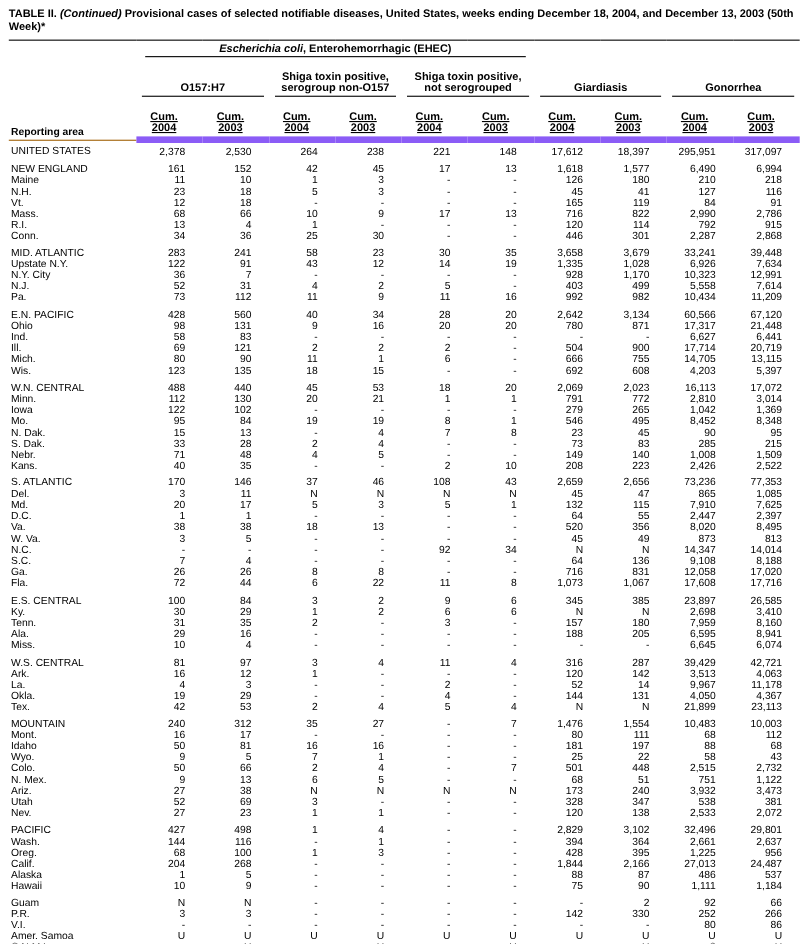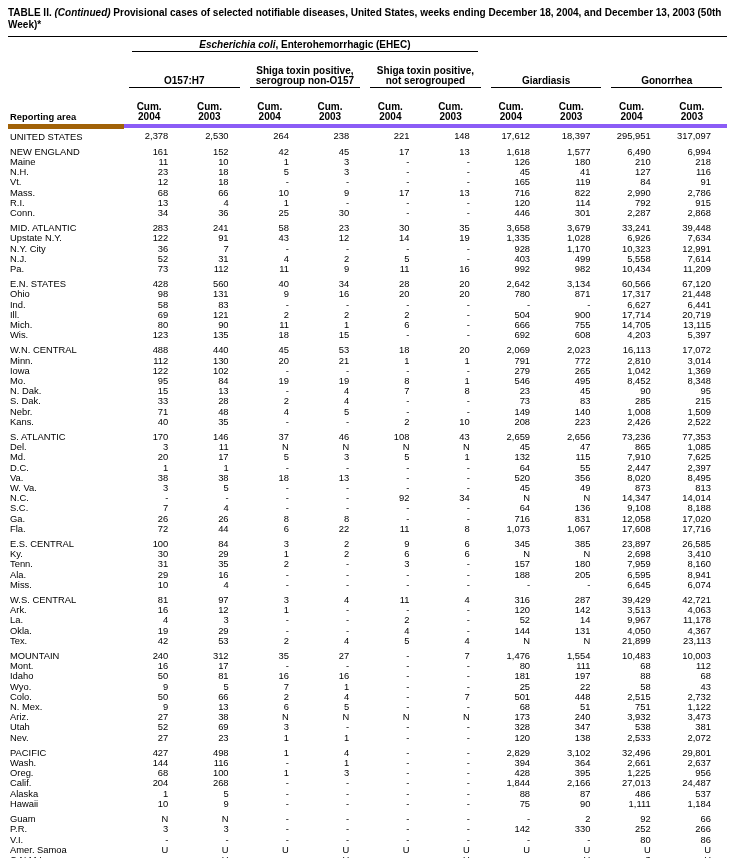--- a/index.html
+++ b/index.html
@@ -7,26 +7,26 @@
   body { font-family: "Liberation Sans", sans-serif; color: #000; }
   .page { width: 736px; height: 858px; padding: 7px 9px 0 8px; overflow: hidden; background: #fff; }
   .title { font-size: 10px; font-weight: bold; line-height: 12px; margin-bottom: 5px; }
   .title i { font-weight: bold; }
 
   table { border-collapse: collapse; width: 719px; table-layout: fixed; border-bottom: 1px solid #000; }
   col.c-area { width: 116px; }
 
   thead th { font-weight: bold; font-size: 10px; line-height: 10px; text-align: center; vertical-align: bottom; padding: 0; }
   tr.hr1 th { border-top: 1px solid #000; padding-top: 3px; }
-  th.area-h { text-align: left; font-size: 9.4px; border-bottom: 5px solid #a16207; padding: 0 0 2px 2px; }
+  th.area-h { text-align: left; font-size: 9.4px; border-bottom: 1px solid #a16207; padding: 0 0 2px 2px; }
   .u { border-bottom: 1px solid #000; padding-bottom: 1px; margin: 12px 5px; }
   .ehec-u { margin: 0 8px; }
   .ehec-u i { font-weight: bold; }
   tr.hr2 th { padding-top: 2px; }
-  tr.hr3 th { border-bottom: 4px solid #8b5cf6; padding: 2px 10px 2px 0; }
+  tr.hr3 th { border-bottom: 6px solid #8b5cf6; padding: 2px 10px 2px 0; text-decoration: underline; }
 
   tbody td { font-size: 9.4px; line-height: 10.2px; padding: 0; white-space: nowrap; }
   td.area { text-align: left; padding-left: 2px; overflow: hidden; }
   td.num { text-align: right; padding-right: 16px; }
   tbody tr:first-child td { padding-top: 5px; }
   table > tbody:first-of-type tr:first-child td { padding-top: 3px; }
   table > tbody:last-of-type tr:last-child td { padding-bottom: 2px; }
 
   .footnotes { font-size: 9px; line-height: 11px; margin-top: 3px; padding-left: 1px; }
   .legend span { margin-right: 14px; }
@@ -314,21 +314,21 @@
           <td class="num">11</td>
           <td class="num">16</td>
           <td class="num">992</td>
           <td class="num">982</td>
           <td class="num">10,434</td>
           <td class="num">11,209</td>
         </tr>
       </tbody>
       <tbody>
         <tr>
-          <td class="area">E.N. STATES</td>
+          <td class="area">E.N. PACIFIC</td>
           <td class="num">428</td>
           <td class="num">560</td>
           <td class="num">40</td>
           <td class="num">34</td>
           <td class="num">28</td>
           <td class="num">20</td>
           <td class="num">2,642</td>
           <td class="num">3,134</td>
           <td class="num">60,566</td>
           <td class="num">67,120</td>

